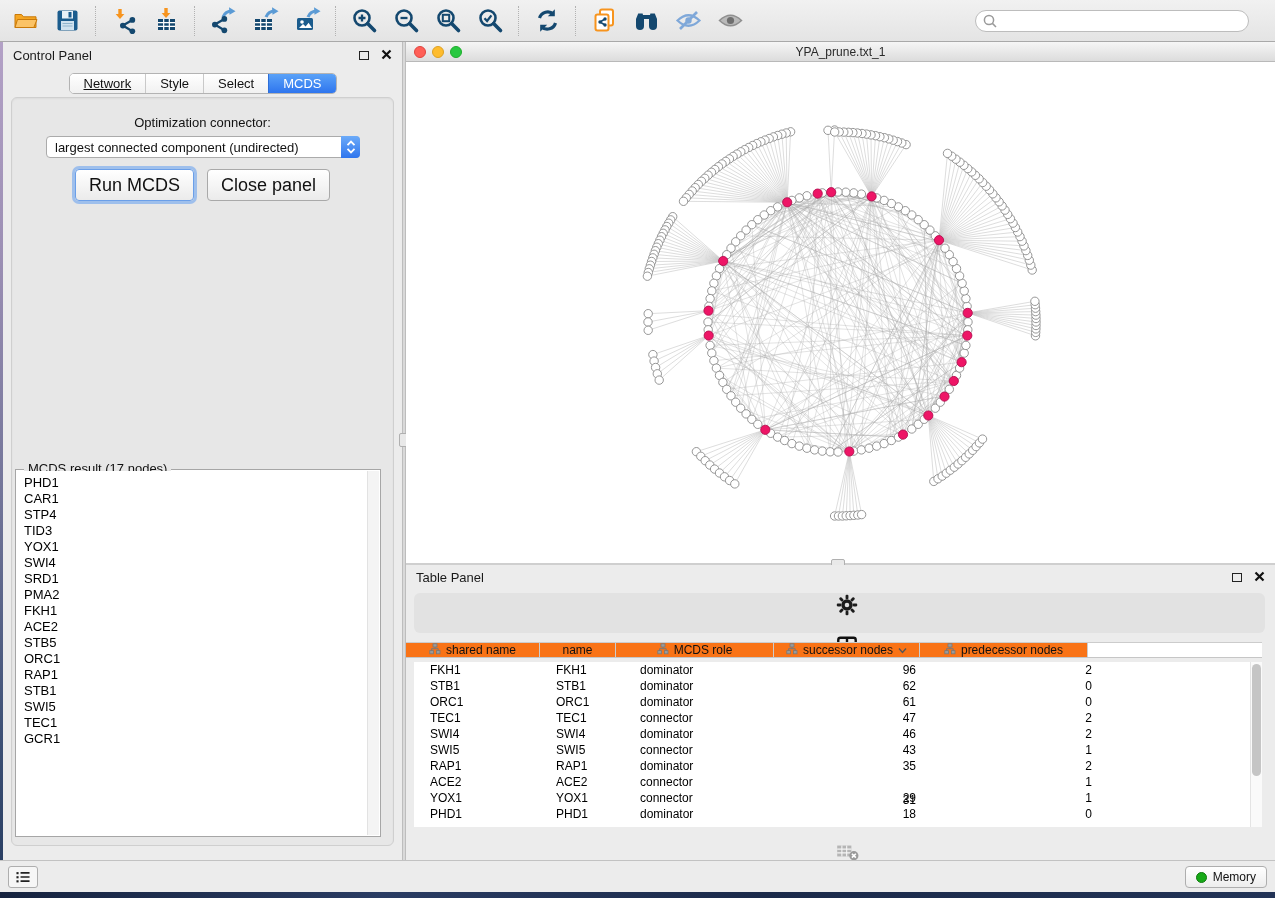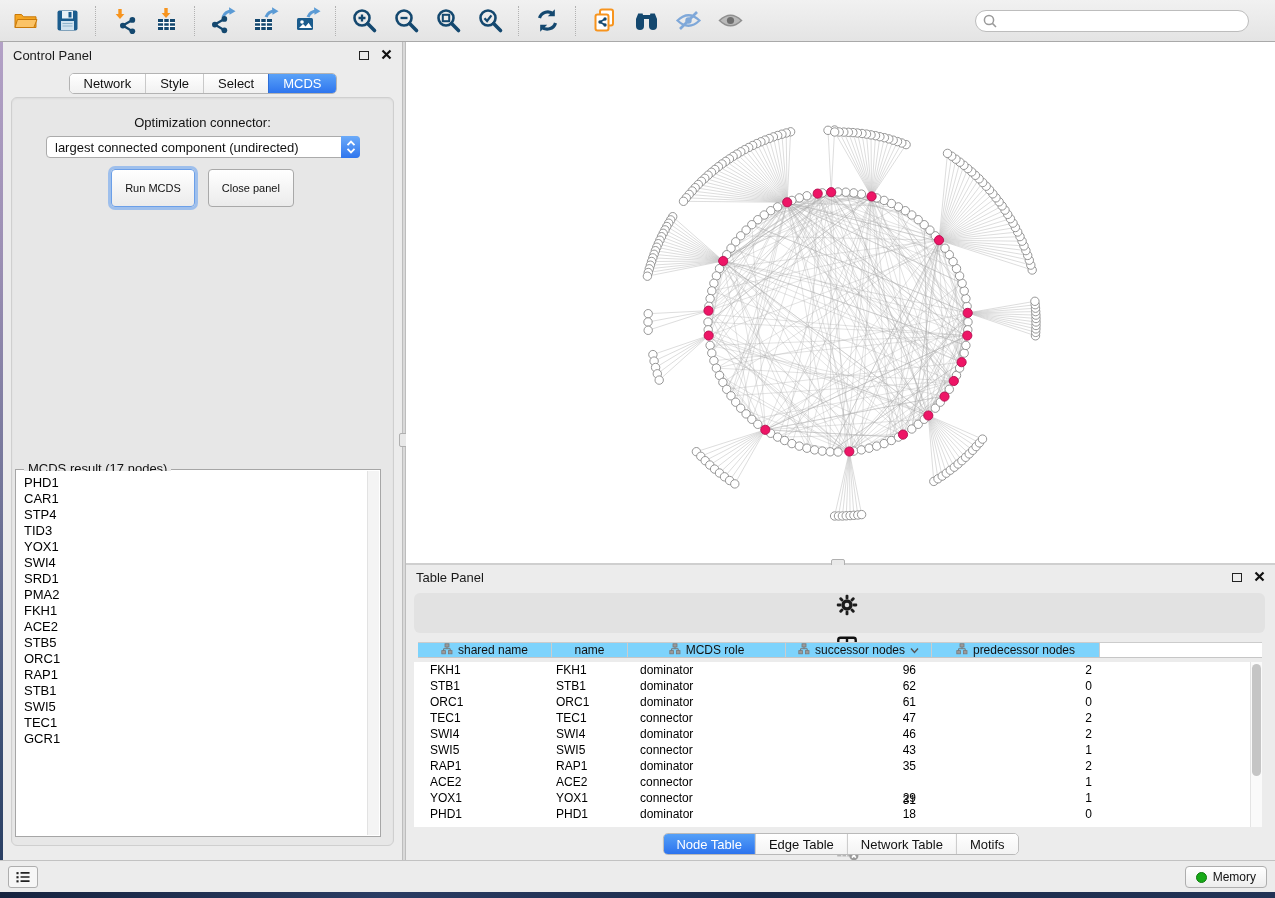--- a/index.html
+++ b/index.html
@@ -28,32 +28,32 @@
 
   
   .control-panel{left:3px;top:42px;width:399px;bottom:38px;background:#ececec;}
   .cp-title{left:0;top:0;right:0;height:26px;display:flex;align-items:center;padding:0 10px;font-size:13px;color:#1a1a1a;}
   .cp-title .sp{flex:1;}
   .winbox{width:10px;height:9px;border:1.6px solid #222;display:inline-block;margin-right:12px;}
   .cp-tabs{top:31px;left:50%;transform:translateX(-50%);display:flex;height:21px;
            border:1px solid #b3b3b3;border-radius:5px;overflow:hidden;background:#fff;}
   .cptab{display:flex;align-items:center;justify-content:center;padding:0 14px;font-size:13px;color:#111;
          background:linear-gradient(#fff,#f1f1f1);border-left:1px solid #c9c9c9;cursor:default;}
-  .cptab:first-child{border-left:none;}
+  .cptab:first-child{border-left:none;text-decoration:underline;}
   .cptab.active{background:linear-gradient(#5aa2f8,#2e75ee);color:#fff;border-left-color:#2e6fd8;}
   .cp-body{top:55px;left:8px;right:8px;bottom:14px;background:#e7e7e7;border:1px solid #cfcfcf;border-radius:6px;
            box-shadow:inset 0 1px 2px rgba(0,0,0,.05);}
   .opt-label{top:17px;left:0;right:0;text-align:center;font-size:13px;color:#111;}
   .opt-select{top:38px;left:34px;width:314px;height:22px;background:#fff;border:1px solid #ababab;border-radius:4px;
               display:flex;align-items:center;}
   .opt-select .val{flex:1;font-size:13px;padding-left:8px;color:#111;white-space:nowrap;overflow:hidden;}
   .opt-select .stepper{width:19px;height:22px;margin:-1px -1px -1px 0;border-radius:0 4px 4px 0;
               background:linear-gradient(#6caBf9,#2e75ee);display:flex;align-items:center;justify-content:center;}
-  .btn{height:38px;border:1px solid #a9a9a9;border-radius:4px;background:linear-gradient(#fff,#ebebeb);
-       font-size:11px;color:#111;padding:0 13px;font-family:"Liberation Sans",sans-serif;}
+  .btn{height:32px;border:1px solid #a9a9a9;border-radius:4px;background:linear-gradient(#fff,#ebebeb);
+       font-size:18px;color:#111;padding:0 13px;font-family:"Liberation Sans",sans-serif;}
   .btn.focus{box-shadow:0 0 0 3px rgba(110,165,240,.6);border-color:#6b9fe8;}
   .btn-row{top:71px;left:0;right:0;display:flex;justify-content:center;gap:13px;}
   .result-group{left:3px;right:12px;top:371px;bottom:8px;border:1px solid #a6a6a6;background:#fff;}
   .result-title{position:absolute;top:-9px;left:8px;background:#e7e7e7;padding:0 4px;font-size:13px;color:#111;}
   .result-list{position:absolute;inset:1px;background:#fff;padding:4px 0 0 7px;overflow:hidden;}
   .result-item{font-size:13px;line-height:16px;color:#000;}
   .result-scroll{position:absolute;top:1px;right:1px;bottom:1px;width:12px;background:#f4f4f4;border-left:1px solid #e2e2e2;}
 
   .v-divider{left:402px;top:42px;width:4px;bottom:38px;background:#d9d9d9;border-left:1px solid #bdbdbd;border-right:1px solid #bdbdbd;}
   .v-handle{left:399px;top:433px;width:10px;height:14px;background:#e9e9e9;border:1px solid #b0b0b0;border-radius:2px;}
@@ -71,21 +71,21 @@
   .net-title{position:absolute;left:0;right:0;text-align:center;font-size:12px;color:#2a2a2a;top:3px;}
   .net-canvas{left:0;top:20px;width:869px;height:499px;background:#fff;}
 
   
   .table-panel{left:406px;top:565px;width:869px;height:295px;background:#ececec;}
   .tp-title{left:0;top:0;right:0;height:24px;display:flex;align-items:center;padding:0 10px;font-size:13px;color:#1a1a1a;}
   .tp-title .sp{flex:1;}
   .tp-toolbar{top:28px;left:8px;right:10px;height:40px;background:#e2e2e2;border-radius:6px;
               display:flex;align-items:center;padding-left:14px;gap:17px;flex-direction:column;}
   .tpbtn{width:26px;height:26px;border:none;background:transparent;display:flex;align-items:center;justify-content:center;padding:0;}
-  .tp-header{top:77px;left:12px;right:13px;height:16px;display:flex;background:#7dd3fc;
+  .tp-header{top:77px;left:0;right:13px;height:16px;display:flex;background:#f97316;
              border-top:1px solid #cccccc;border-bottom:1px solid #c6c6c6;font-size:12px;color:#111;}
   .tp-hcell{display:flex;align-items:center;justify-content:center;gap:5px;border-right:1px solid #cccccc;height:100%;}
   .tp-hcell.rest{flex:1;background:#fff;border-right:none;}
   .tp-rows{top:97px;left:8px;right:13px;bottom:33px;background:#fff;overflow:hidden;}
   .tp-row{display:flex;height:16px;align-items:center;font-size:12px;color:#000;}
   .tp-cell{white-space:nowrap;overflow:hidden;}
   .tp-scroll{top:97px;right:13px;width:12px;bottom:33px;background:#fafafa;border-left:1px solid #e4e4e4;}
   .tp-thumb{position:absolute;left:1px;right:1px;top:2px;height:112px;background:#c5c5c5;border-radius:6px;}
   .tp-tabs{bottom:5px;left:50%;transform:translateX(-50%);display:flex;height:22px;border:1px solid #b9b9b9;
            border-radius:5px;overflow:hidden;background:#fff;}
@@ -359,20 +359,26 @@
           </div>
         <div class="result-scroll"></div>
       </div>
     </div>
   </div>
 
   <div class="abs v-divider"></div>
   <div class="abs v-handle"></div>
 
   <div class="abs network-window">
+    <div class="abs net-titlebar">
+      <span class="tl red"></span>
+      <span class="tl yellow"></span>
+      <span class="tl green"></span>
+      <span class="net-title">YPA_prune.txt_1</span>
+    </div>
     <div class="abs net-canvas">
       <svg id="net-svg" width="869" height="499">
           <g>
             <line x1="381.2" y1="140.3" x2="447.7" y2="130.9" stroke="#a8a8a8" stroke-width="0.65" opacity="0.5"></line>
             <line x1="381.2" y1="140.3" x2="543.3" y2="327.3" stroke="#a8a8a8" stroke-width="0.65" opacity="0.5"></line>
             <line x1="381.2" y1="140.3" x2="329.7" y2="340.2" stroke="#a8a8a8" stroke-width="0.65" opacity="0.5"></line>
             <line x1="381.2" y1="140.3" x2="547.1" y2="320.4" stroke="#a8a8a8" stroke-width="0.65" opacity="0.5"></line>
             <line x1="381.2" y1="140.3" x2="556.1" y2="221.3" stroke="#a8a8a8" stroke-width="0.65" opacity="0.5"></line>
             <line x1="381.2" y1="140.3" x2="512.2" y2="362.3" stroke="#a8a8a8" stroke-width="0.65" opacity="0.5"></line>
             <line x1="381.2" y1="140.3" x2="351.8" y2="157.7" stroke="#a8a8a8" stroke-width="0.65" opacity="0.5"></line>
@@ -1279,26 +1285,20 @@
           <div class="tp-cell" style="width: 134px; text-align: left; padding-left: 16px; padding-right: 0px;">PHD1</div>
           <div class="tp-cell" style="width: 76px; text-align: left; padding-left: 8px; padding-right: 0px;">PHD1</div>
           <div class="tp-cell" style="width: 158px; text-align: left; padding-left: 16px; padding-right: 0px;">dominator</div>
           <div class="tp-cell" style="width: 146px; text-align: right; padding-left: 0px; padding-right: 12px;">18</div>
           <div class="tp-cell" style="width: 168px; text-align: right; padding-left: 0px; padding-right: 4px;">0</div>
         </div>
       </div>
     <div class="abs tp-scroll">
         <div class="tp-thumb"></div>
       </div>
-    <div class="abs tp-tabs" id="tp-tabs">
-        <div class="tptab active">Node Table</div>
-        <div class="tptab">Edge Table</div>
-        <div class="tptab">Network Table</div>
-        <div class="tptab">Motifs</div>
-      </div>
   </div>
 
   <div class="abs status-bar">
     <div class="abs sb-left">
       <svg width="18" height="18" viewBox="0 0 22 22">
         <g stroke="#222" stroke-width="2">
             <path d="M8 6h11M8 11h11M8 16h11"></path>
           </g>
         <g fill="#222">
             <rect x="3" y="5" width="2.6" height="2.6"></rect>

